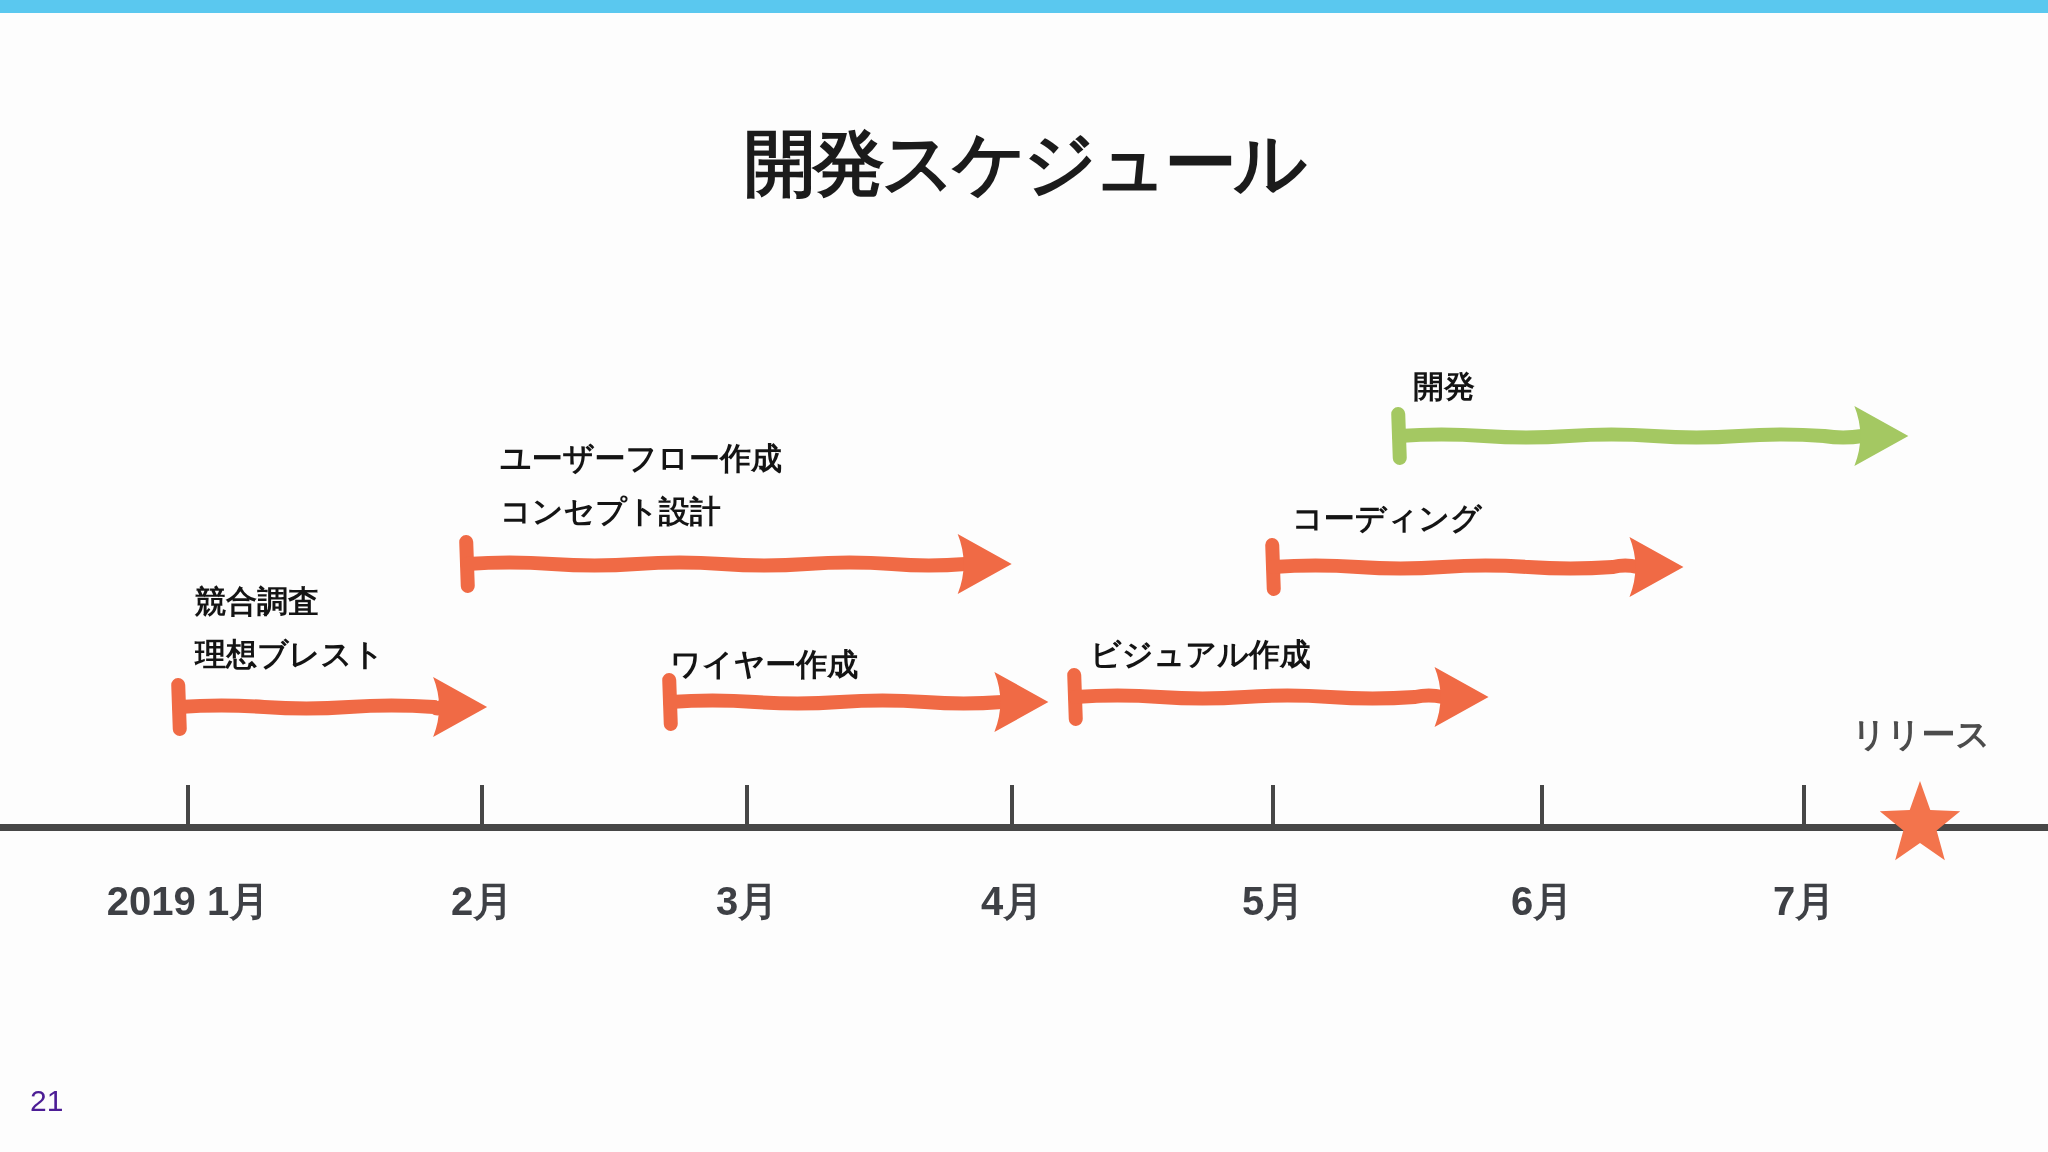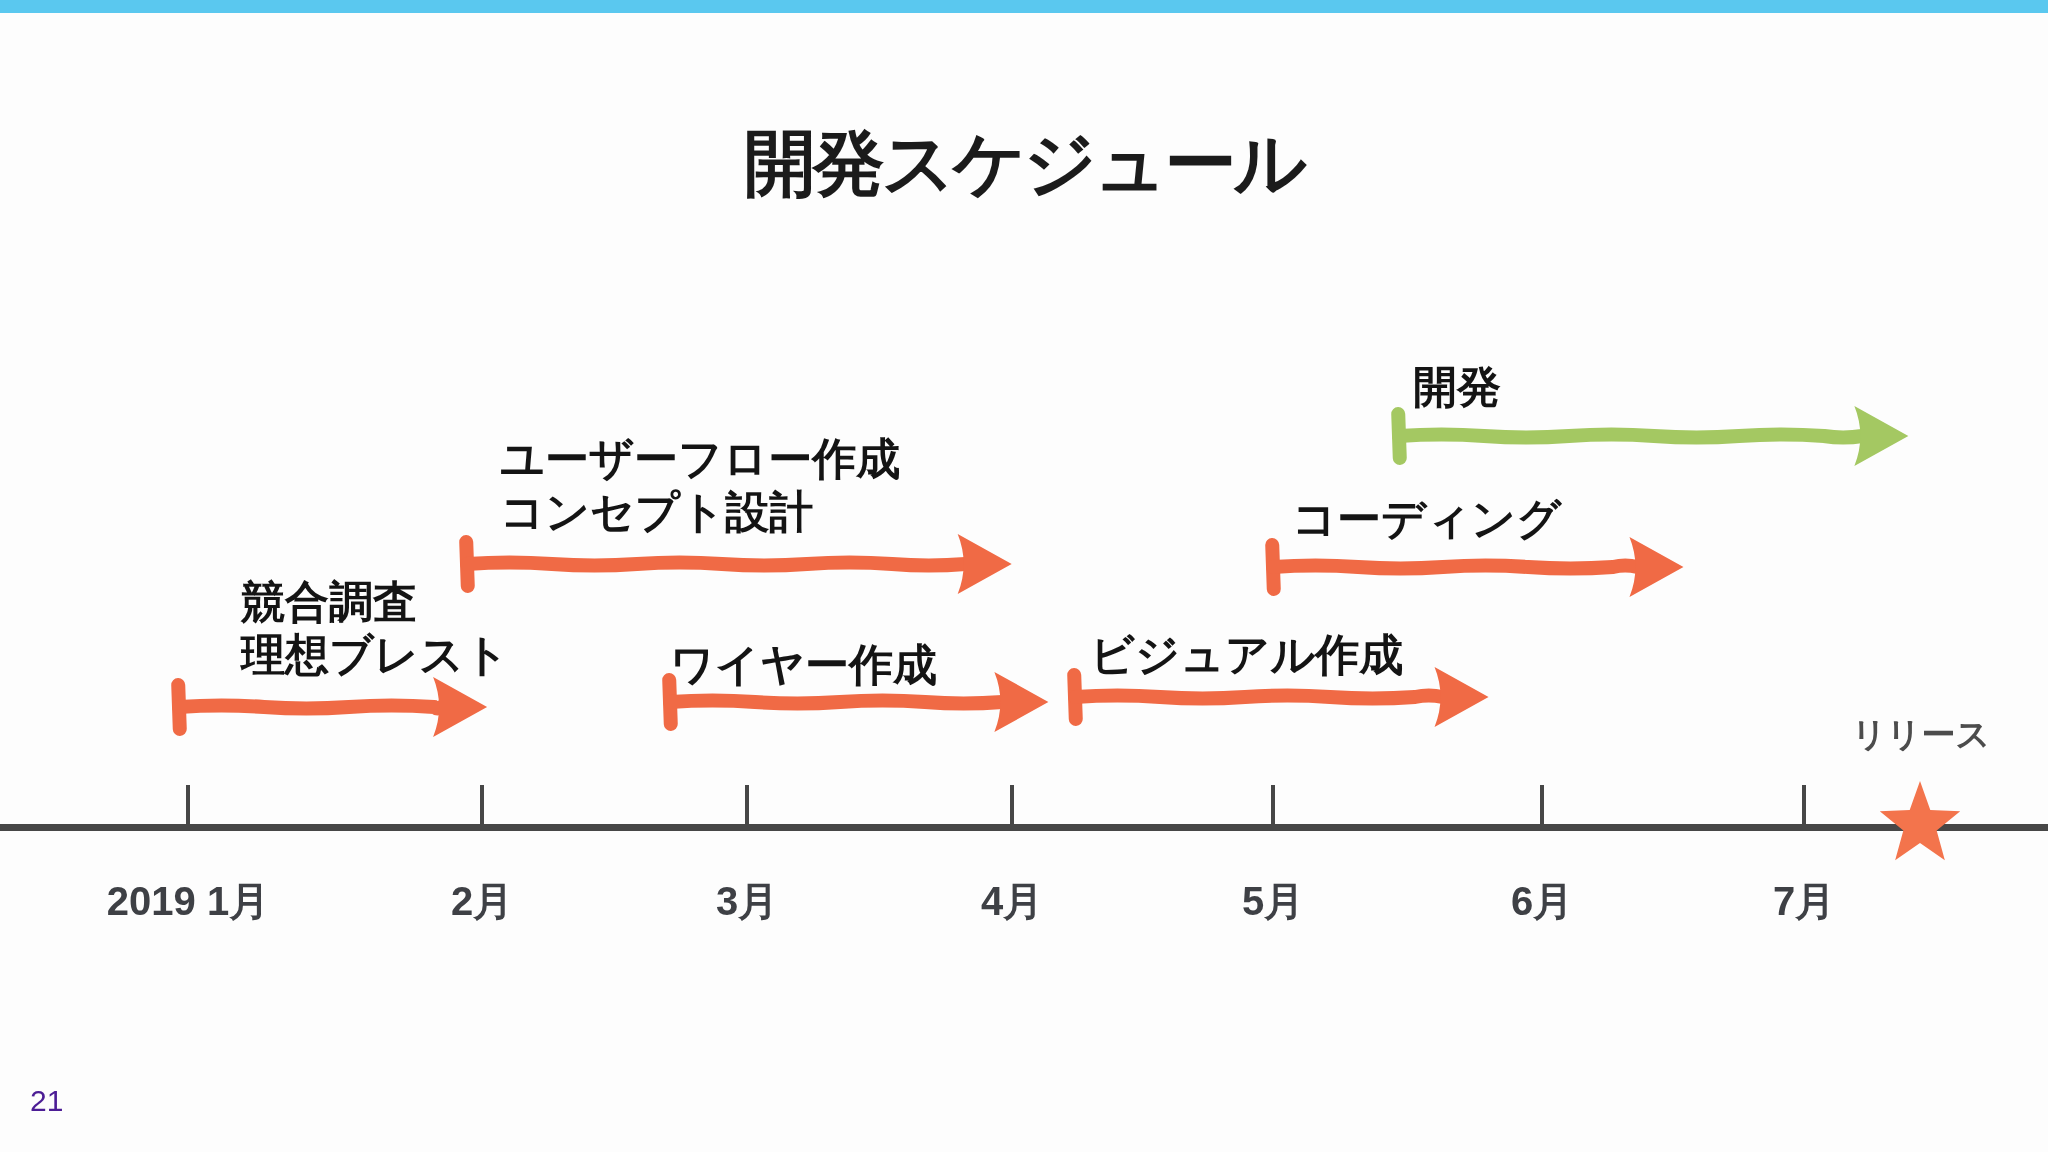--- a/index.html
+++ b/index.html
@@ -5,39 +5,39 @@
   html,body{margin:0;padding:0;background:#ffffff;}
   #slide{position:relative;width:2048px;height:1152px;background:#fdfdfd;overflow:hidden;
          font-family:"Liberation Sans","DejaVu Sans",sans-serif;}
   #accent-bar{position:absolute;left:0;top:0;width:100%;height:13px;}
   #slide-title{position:absolute;left:0;right:0;top:116px;margin:0;text-align:center;
                font-size:72px;font-weight:bold;color:#1b1b1b;letter-spacing:-3px;}
   #axis-line{position:absolute;left:0;top:824px;width:100%;height:7px;background:#474747;}
   .tick{position:absolute;top:785px;width:4px;height:42px;background:#474747;}
   .month-label{position:absolute;top:874px;transform:translateX(-50%);
                font-size:40px;font-weight:bold;color:#3e4045;white-space:nowrap;}
-  .task-label{position:absolute;font-size:44px;font-weight:bold;color:#141414;
+  .task-label{position:absolute;font-size:31px;font-weight:bold;color:#141414;
               line-height:53px;white-space:nowrap;}
   .task-label .lbl-line{display:block;}
   .arrow-svg{position:absolute;overflow:visible;}
   #release-group{position:absolute;}
   #release-label{position:absolute;top:712px;transform:translateX(-50%);
                  font-size:34px;font-weight:bold;color:#4c4c4c;white-space:nowrap;}
   #release-star{position:absolute;left:1874px;top:779px;}
   #page-number{position:absolute;left:30px;top:1084px;font-size:30px;color:#4c1d95;text-align:center;}
 </style>
 </head>
 <body>
 
 <div id="slide" style="background: rgb(253, 253, 253);">
   <div id="accent-bar" style="background: rgb(90, 200, 239);"></div>
   <h1 id="slide-title">開発スケジュール</h1>
 
   <div id="gantt-chart">
-      <div class="task-label" style="left: 195px; top: 575px; margin-left: 46px;">
+      <div class="task-label" style="left: 195px; top: 575px;">
         <span class="lbl-line">競合調査</span>
         <span class="lbl-line">理想ブレスト</span>
       </div>
       <svg class="arrow-svg" width="332.12" height="100" viewBox="0 0 332.12 100" style="left: 167.18px; top: 657px;">
         <rect x="5" y="21" width="14" height="58" rx="7" fill="#f06a45" transform="rotate(-2 12 50)"></rect>
         <path d="M 12 50 q 42.5 -3 85 0 q 42.5 3 85 0 q 42.5 -3 85 0 q 3.5600000000000023 3 7.1200000000000045 0" fill="none" stroke="#f06a45" stroke-width="14" stroke-linecap="round"></path>
         <path d="M 266.12 20 L 320.12 50 L 266.12 80 Q 278.12 50 266.12 20 Z" fill="#f06a45"></path>
       </svg>
       <div class="task-label" style="left: 500px; top: 432px;">
         <span class="lbl-line">ユーザーフロー作成</span>

